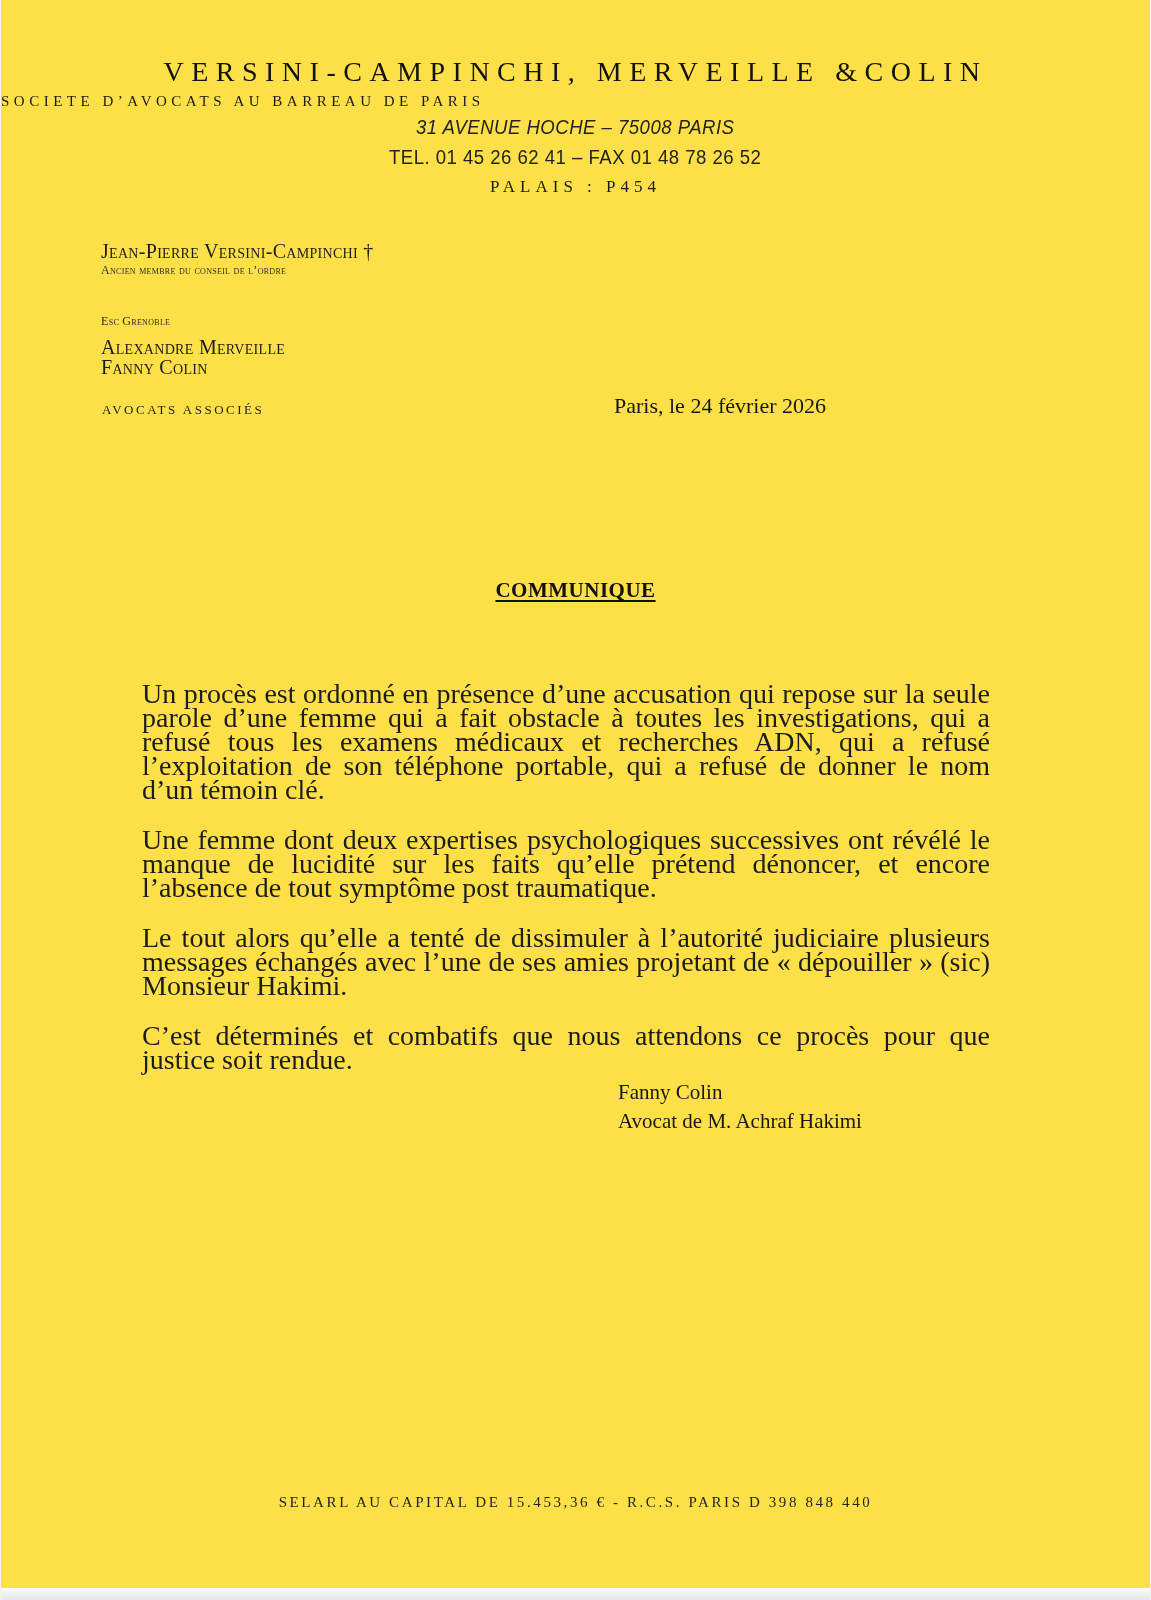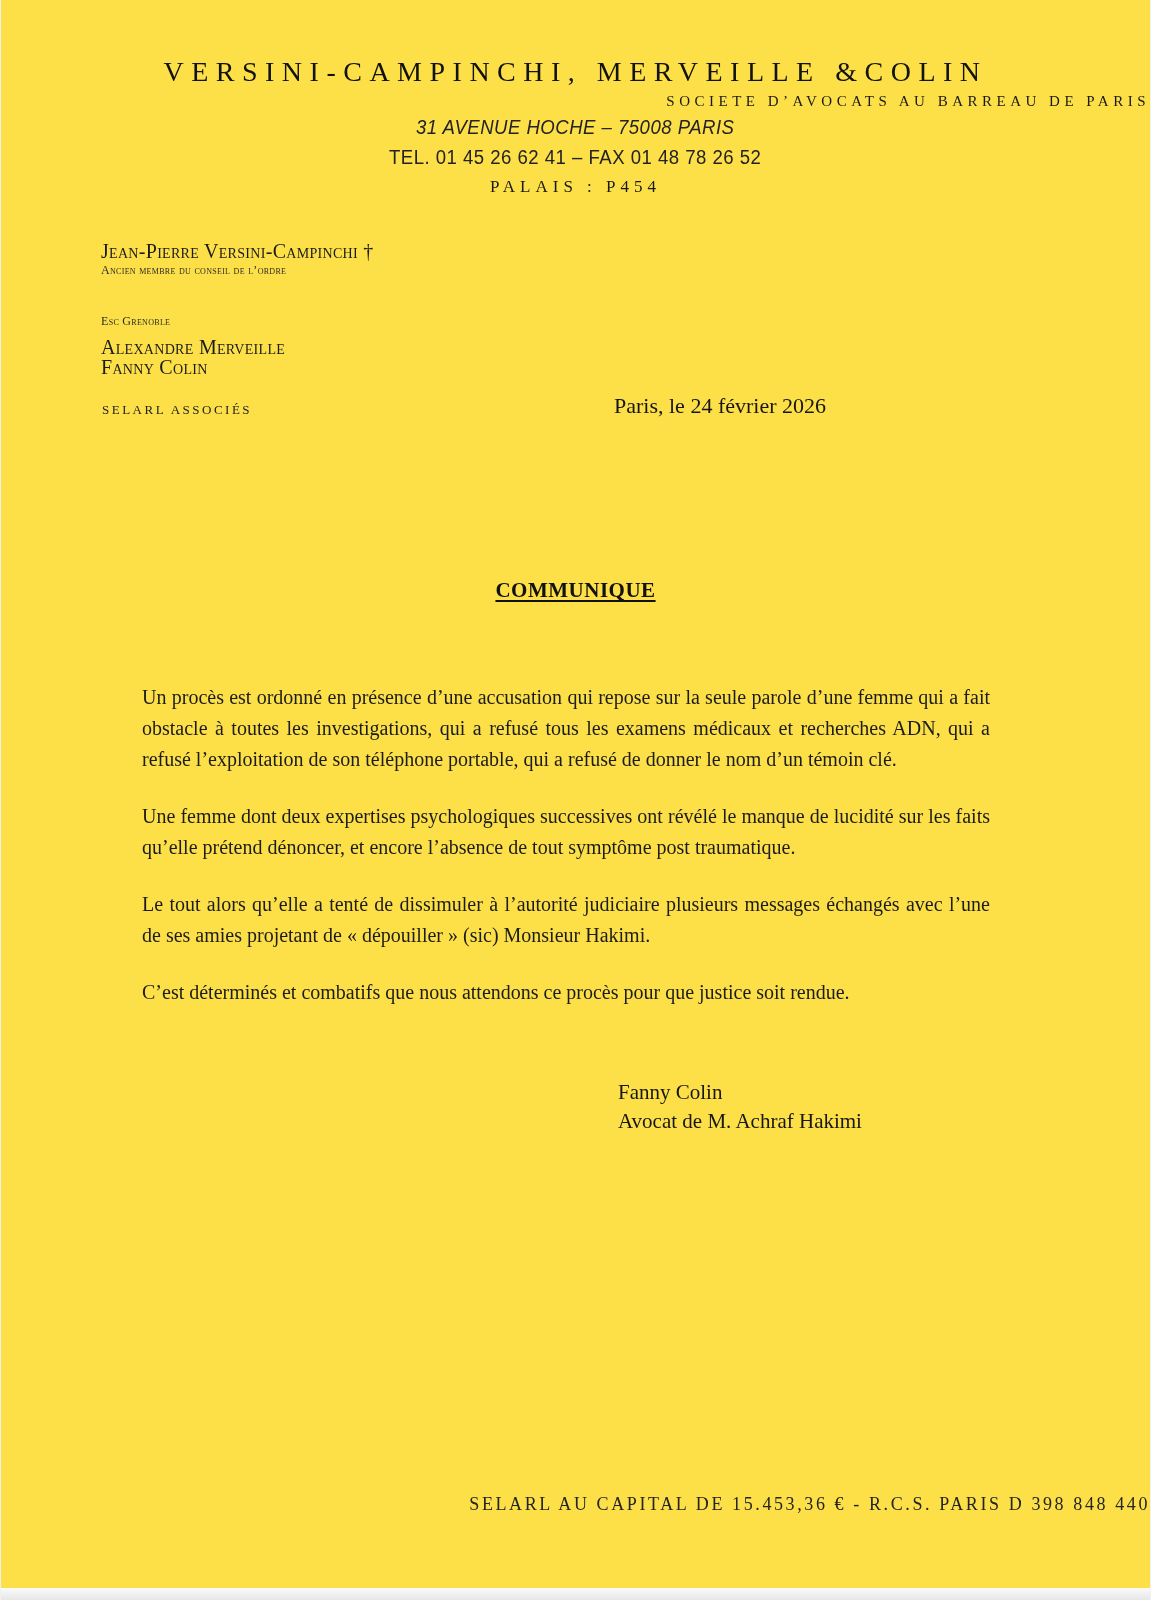--- a/index.html
+++ b/index.html
@@ -27,21 +27,21 @@
     top: 56px; left: 0; right: 0;
     text-align: center;
     font-size: 28px;
     letter-spacing: 7.5px;
     color: #121212;
     white-space: nowrap;
   }
   .firm-subtitle {
     position: absolute;
     top: 93px; left: 0; right: 0;
-    text-align: right;
+    text-align: left;
     font-size: 15px;
     letter-spacing: 4.5px;
     color: #1a1a1a;
     white-space: nowrap;
   }
   .firm-address, .firm-phone {
     position: absolute;
     left: 0; right: 0;
     text-align: center;
     font-family: "Liberation Sans", sans-serif;
@@ -125,22 +125,22 @@
   }
 
   
   .body-text {
     position: absolute;
     left: 141px; top: 682px;
     width: 848px;
   }
   .body-text p {
     margin: 0 0 26px 0;
-    font-size: 20px;
-    line-height: 31px;
+    font-size: 28px;
+    line-height: 24px;
     text-align: justify;
     color: #1c1c1c;
   }
 
   
   .signature {
     position: absolute;
     left: 617px; top: 1078px;
     font-size: 21px;
     line-height: 29px;
@@ -153,22 +153,22 @@
     top: 1469px; left: 0; right: 0;
     text-align: center;
     font-size: 17px;
     letter-spacing: 3px;
     color: #1f1f1f;
     white-space: nowrap;
   }
   .footer-line2 {
     position: absolute;
     top: 1494px; left: 0; right: 0;
-    text-align: right;
-    font-size: 18px;
+    text-align: center;
+    font-size: 15px;
     letter-spacing: 2.6px;
     color: #242424;
     white-space: nowrap;
   }
 
   
   .bottom-bar {
     position: absolute;
     left: 0; right: 0; bottom: 0;
     height: 12px;
@@ -185,21 +185,21 @@
   <div class="firm-address"><span>31 AVENUE HOCHE – 75008 PARIS</span></div>
   <div class="firm-phone"><span>TEL. 01 45 26 62 41 – FAX 01 48 78 26 52</span></div>
   <div class="firm-palais">PALAIS : P454</div>
 
   <div class="attorney-name n1">Jean-Pierre Versini-Campinchi †</div>
   <div class="attorney-sub s1">Ancien membre du conseil de l’ordre</div>
   <div class="attorney-name n2">Alexandre Merveille</div>
   <div class="attorney-sub s2">Esc Grenoble</div>
   <div class="attorney-name n3">Fanny Colin</div>
 
-  <div class="assoc-label">SELARL ASSOCIÉS</div>
+  <div class="assoc-label">AVOCATS ASSOCIÉS</div>
   <div class="dateline">Paris, le 24 février 2026</div>
 
   <h1 class="doc-title">COMMUNIQUE</h1>
 
   <div class="body-text">
     <p>Un procès est ordonné en présence d’une accusation qui repose sur la seule parole d’une femme qui a fait obstacle à toutes les investigations, qui a refusé tous les examens médicaux et recherches ADN, qui a refusé l’exploitation de son téléphone portable, qui a refusé de donner le nom d’un témoin clé.</p>
     <p>Une femme dont deux expertises psychologiques successives ont révélé le manque de lucidité sur les faits qu’elle prétend dénoncer, et encore l’absence de tout symptôme post traumatique.</p>
     <p>Le tout alors qu’elle a tenté de dissimuler à l’autorité judiciaire plusieurs messages échangés avec l’une de ses amies projetant de « dépouiller » (sic) Monsieur Hakimi.</p>
     <p>C’est déterminés et combatifs que nous attendons ce procès pour que justice soit rendue.</p>
   </div>

